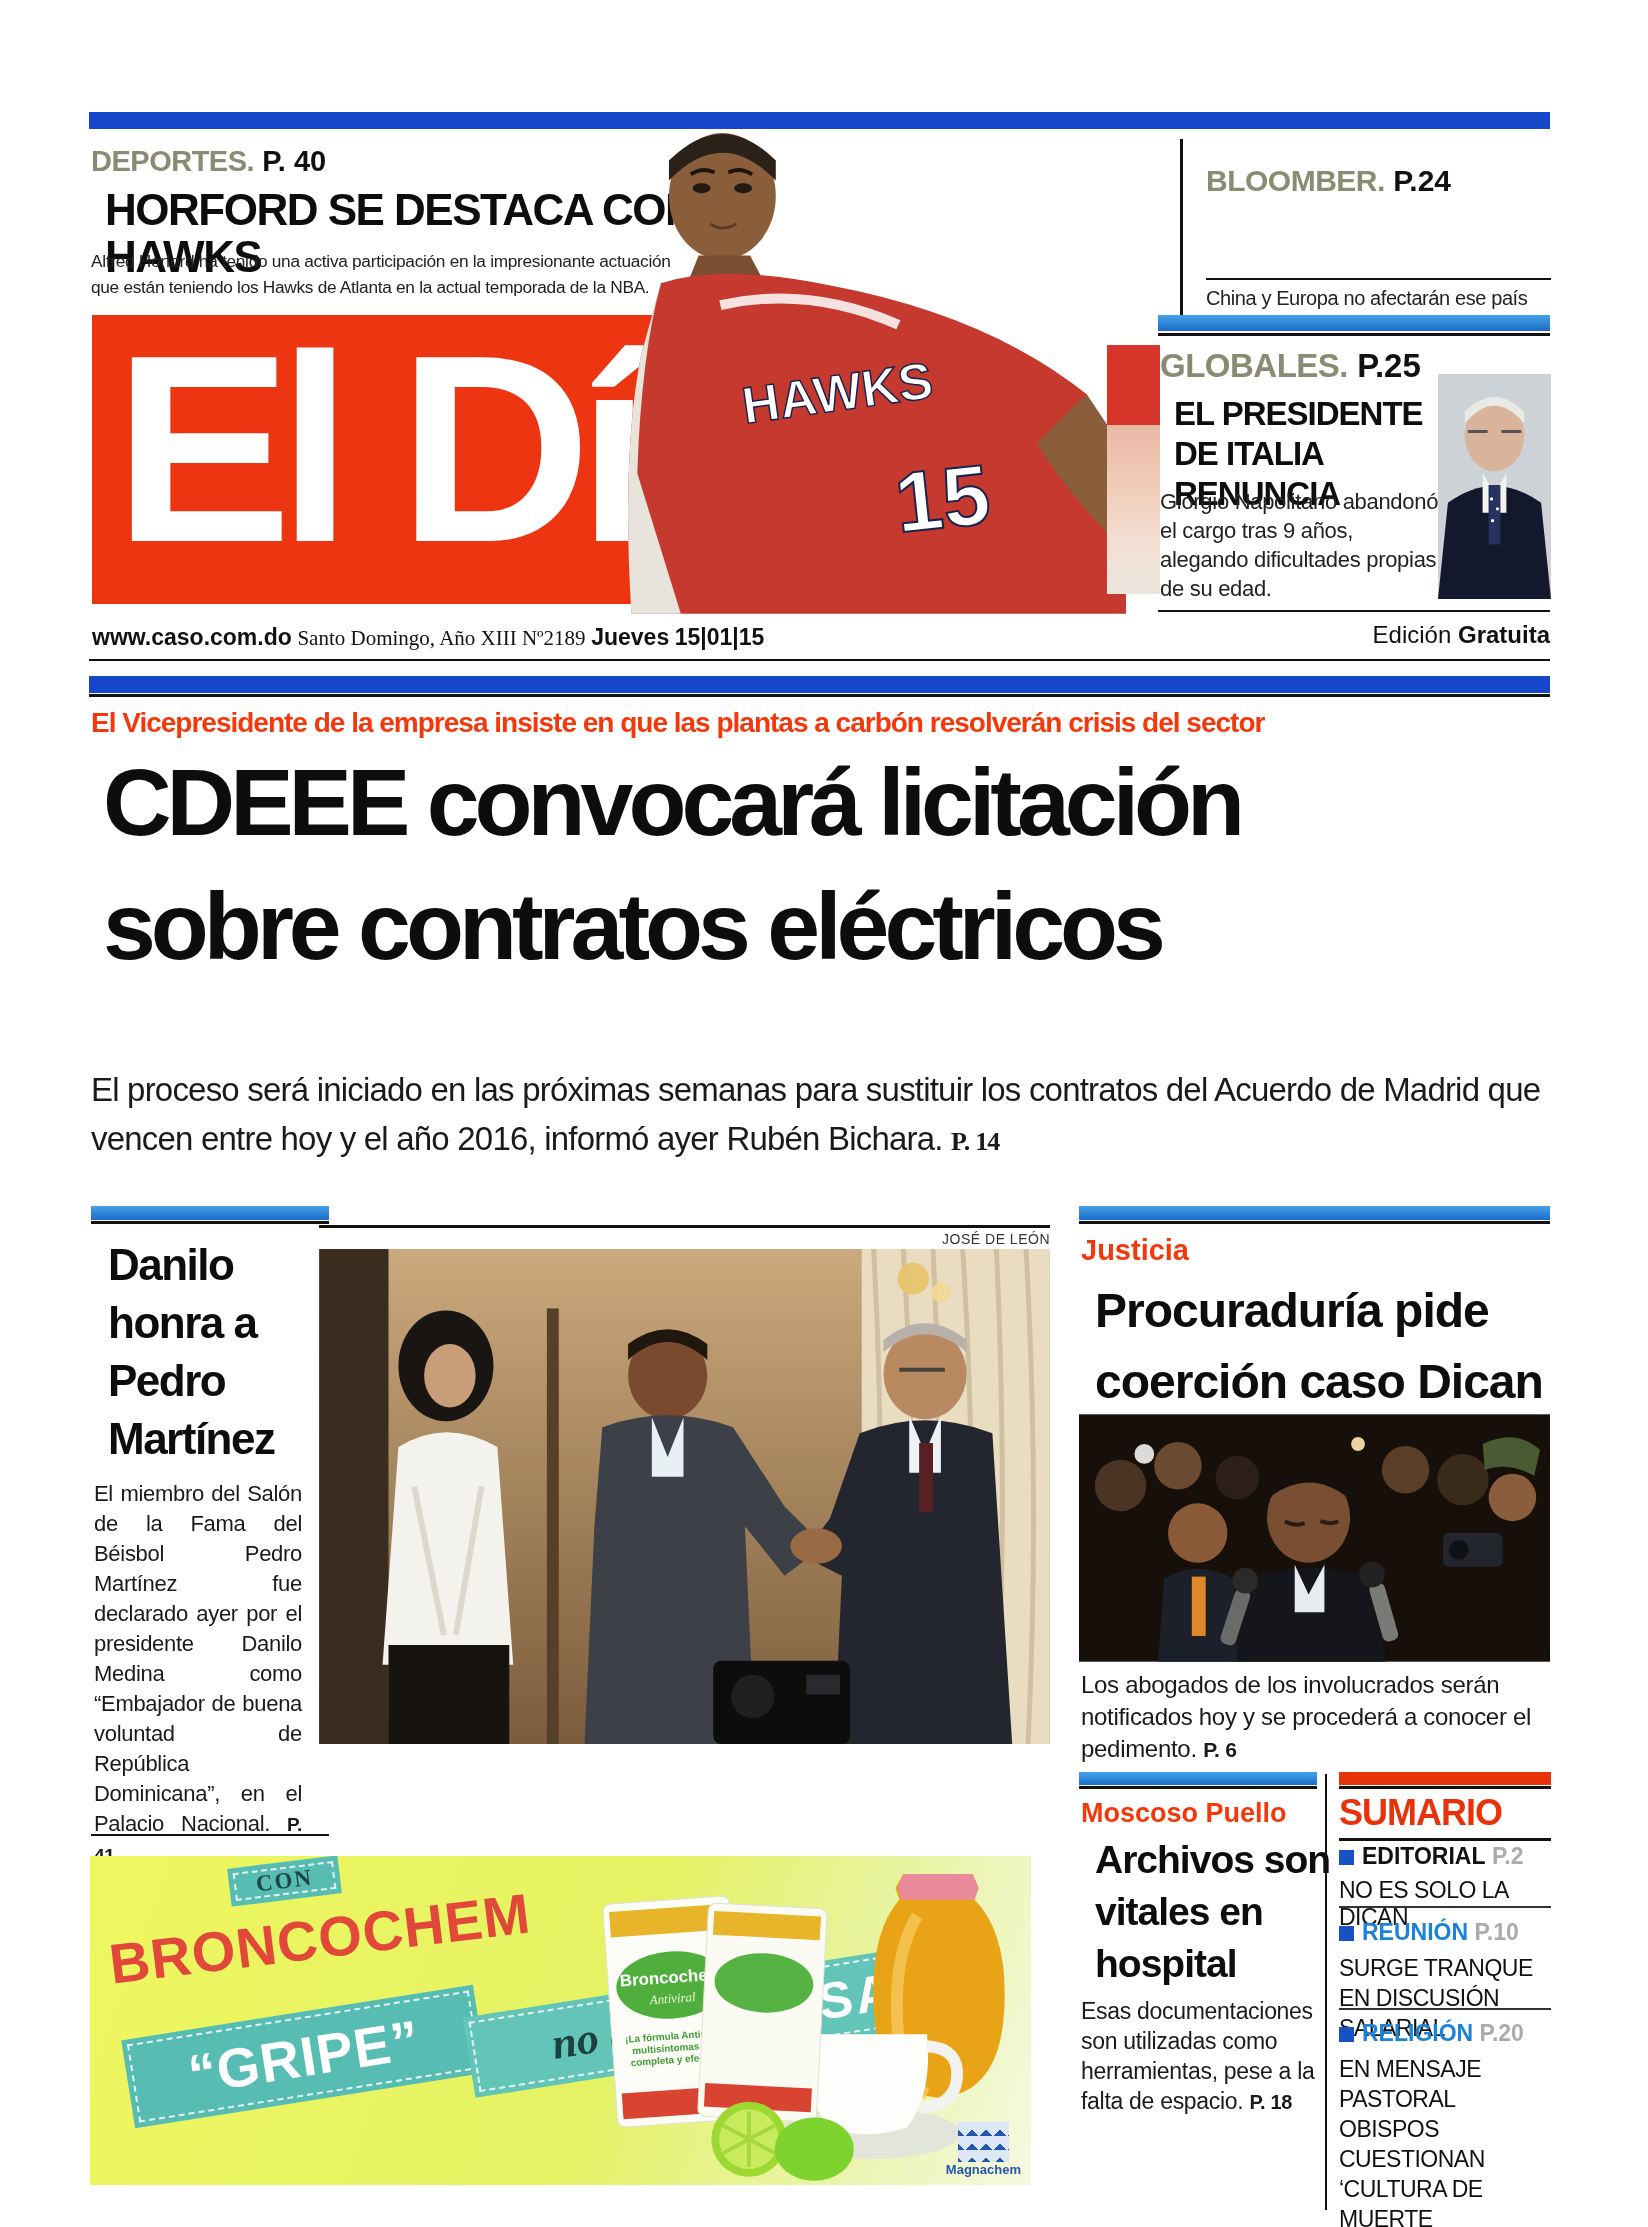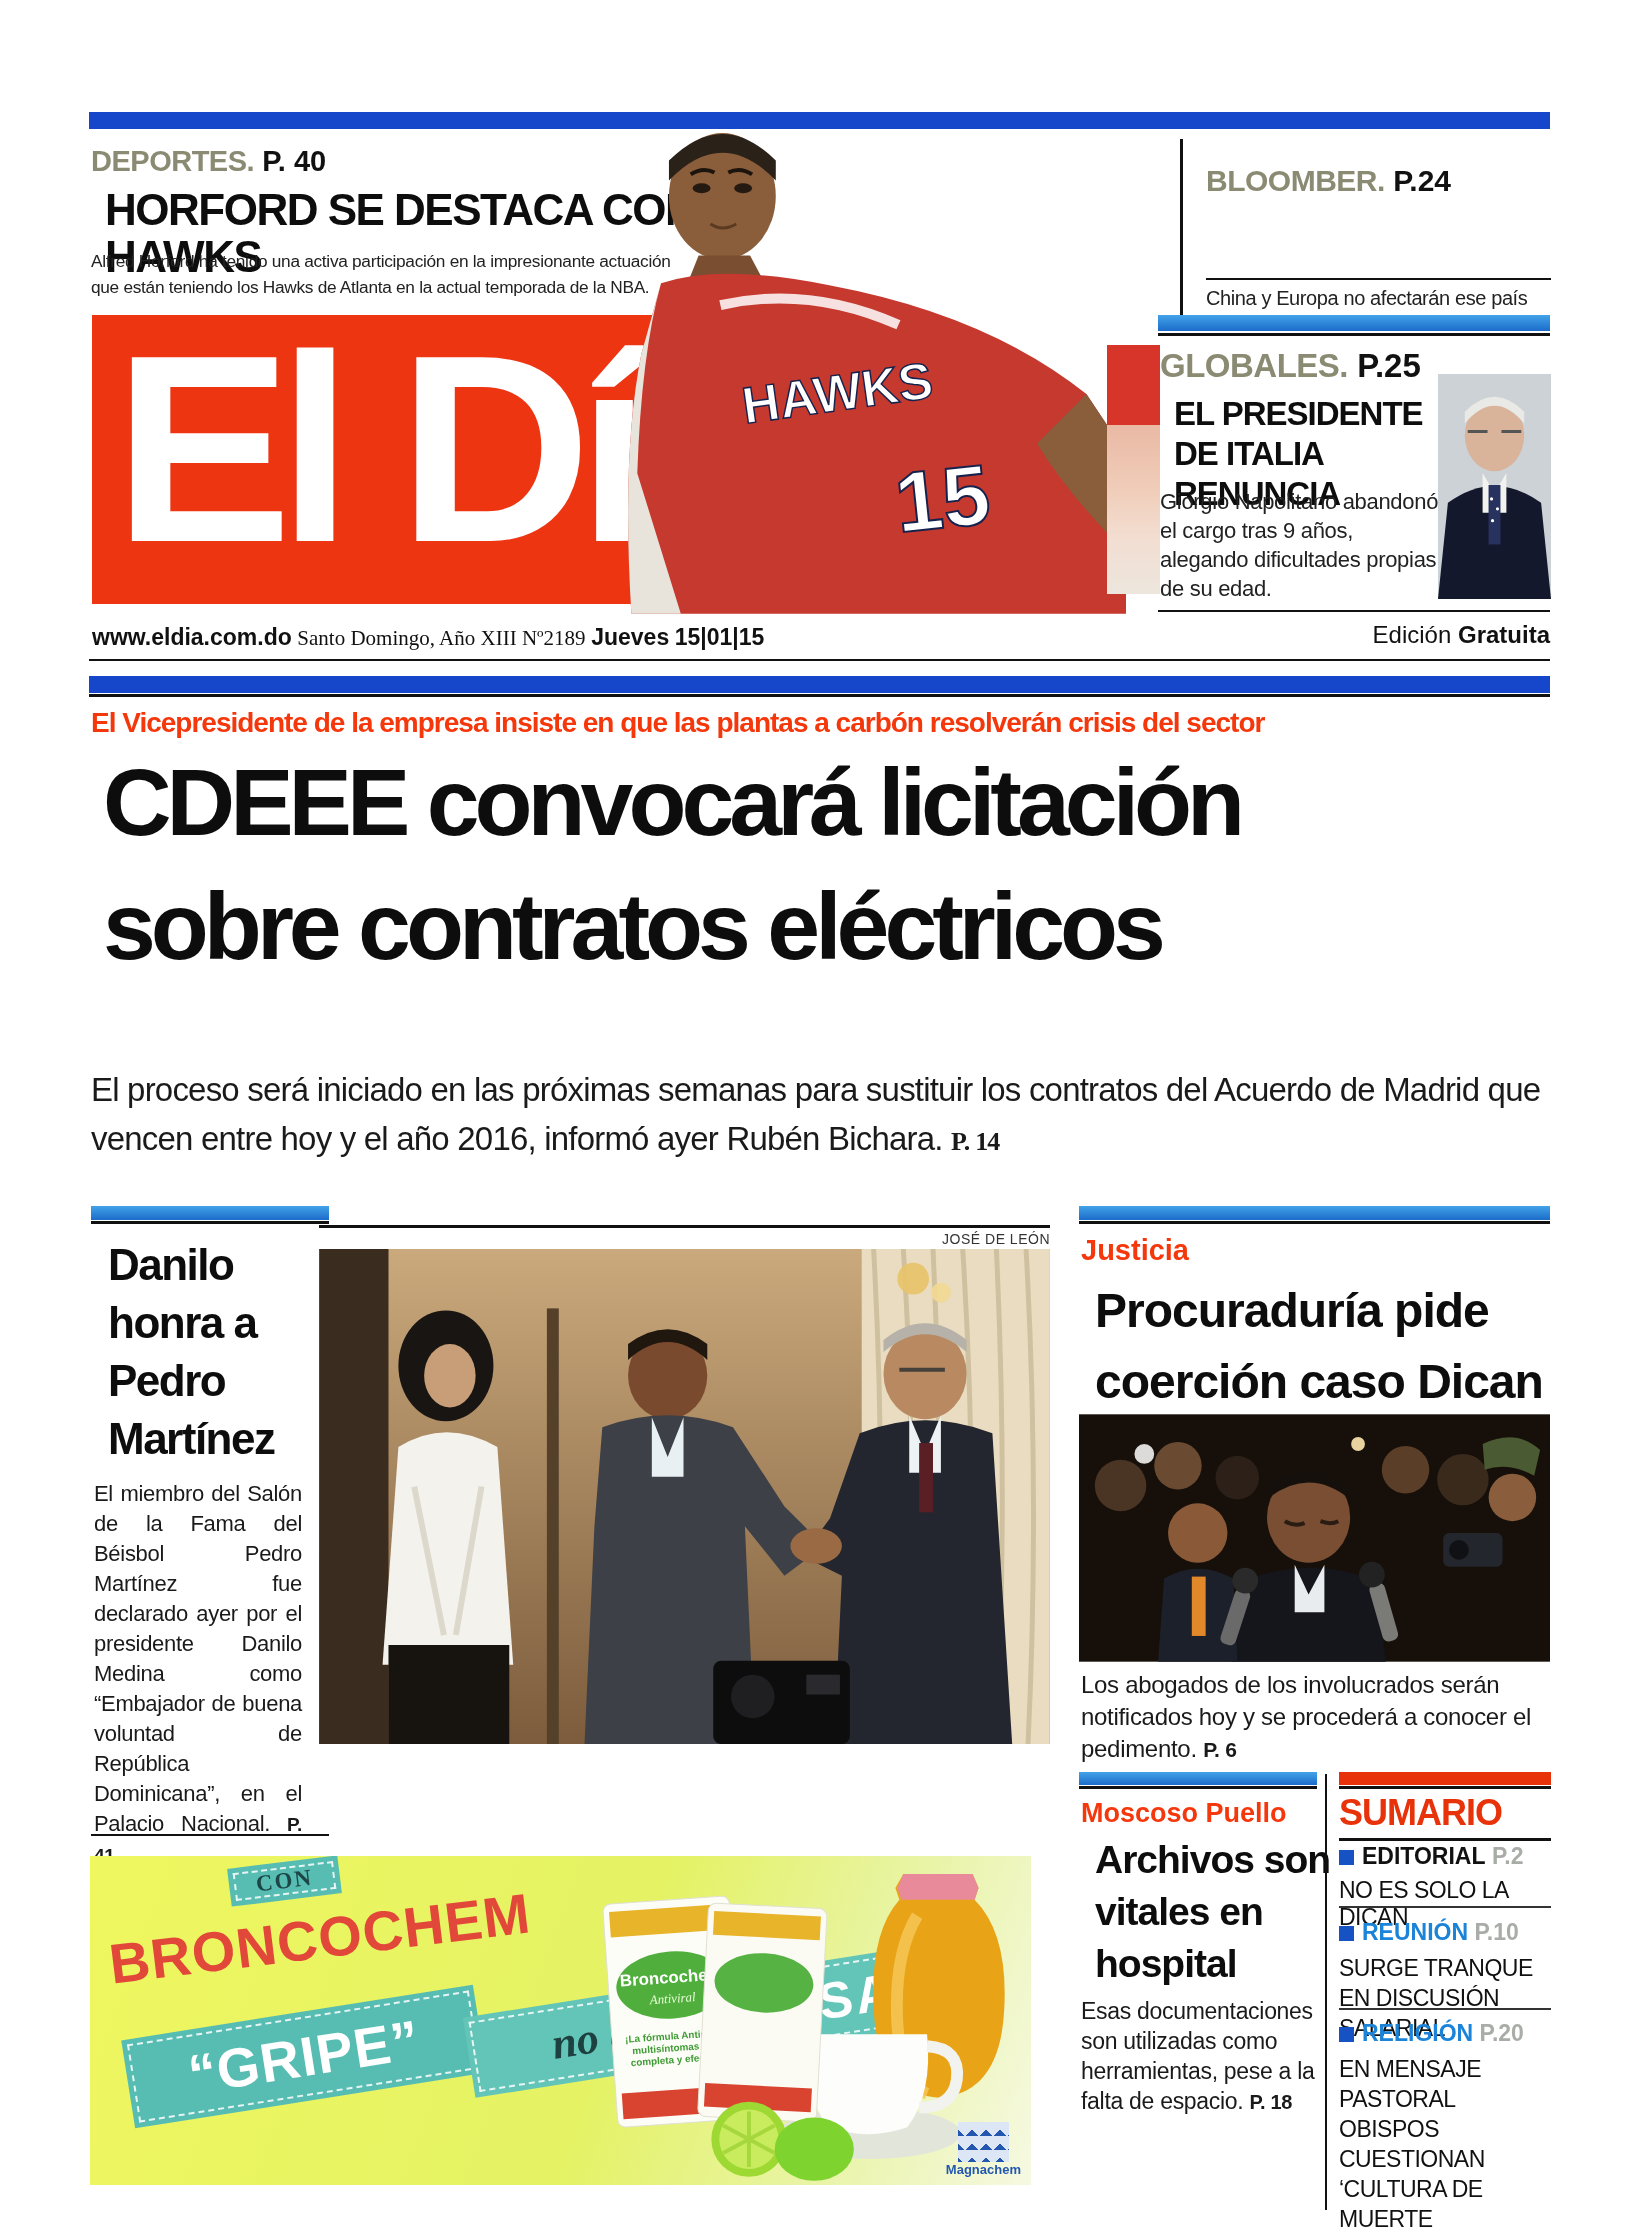--- a/index.html
+++ b/index.html
@@ -97,21 +97,21 @@
     </svg>
   </div>
 
   <div class="abs hairline" style="left:1158px;top:610px;width:392px;height:2px;"></div>
   <div class="abs right" style="left:1154px;top:621px;width:396px;font-size:24px;">
     <span>Edición</span>
     <span class="bold">Gratuita</span>
   </div>
 
   <div class="abs" style="left:92px;top:624px;font-size:20px;white-space:nowrap;">
-    <span class="bold" style="font-size:23px;">www.eldia.com.do</span>
+    <span class="bold" style="font-size:23px;">www.caso.com.do</span>
     <span class="serif" style="font-size:21px;">Santo Domingo, Año XIII Nº2189</span>
     <span class="bold" style="font-size:23px;">Jueves</span>
     <span class="bold" style="font-size:23px;">15|01|15</span>
   </div>
   <div class="abs hairline" style="left:89px;top:659px;width:1461px;height:2px;"></div>
 
   <div class="abs bar-dark" style="left:89px;top:676px;width:1461px;height:17px;"></div>
   <div class="abs hairline" style="left:89px;top:694px;width:1461px;height:3px;"></div>
   <div class="abs kicker-red" style="left:91px;top:707px;width:1461px;font-size:28px;letter-spacing:-1px;">El Vicepresidente de la empresa insiste en que las plantas a carbón resolverán crisis del sector</div>
 

